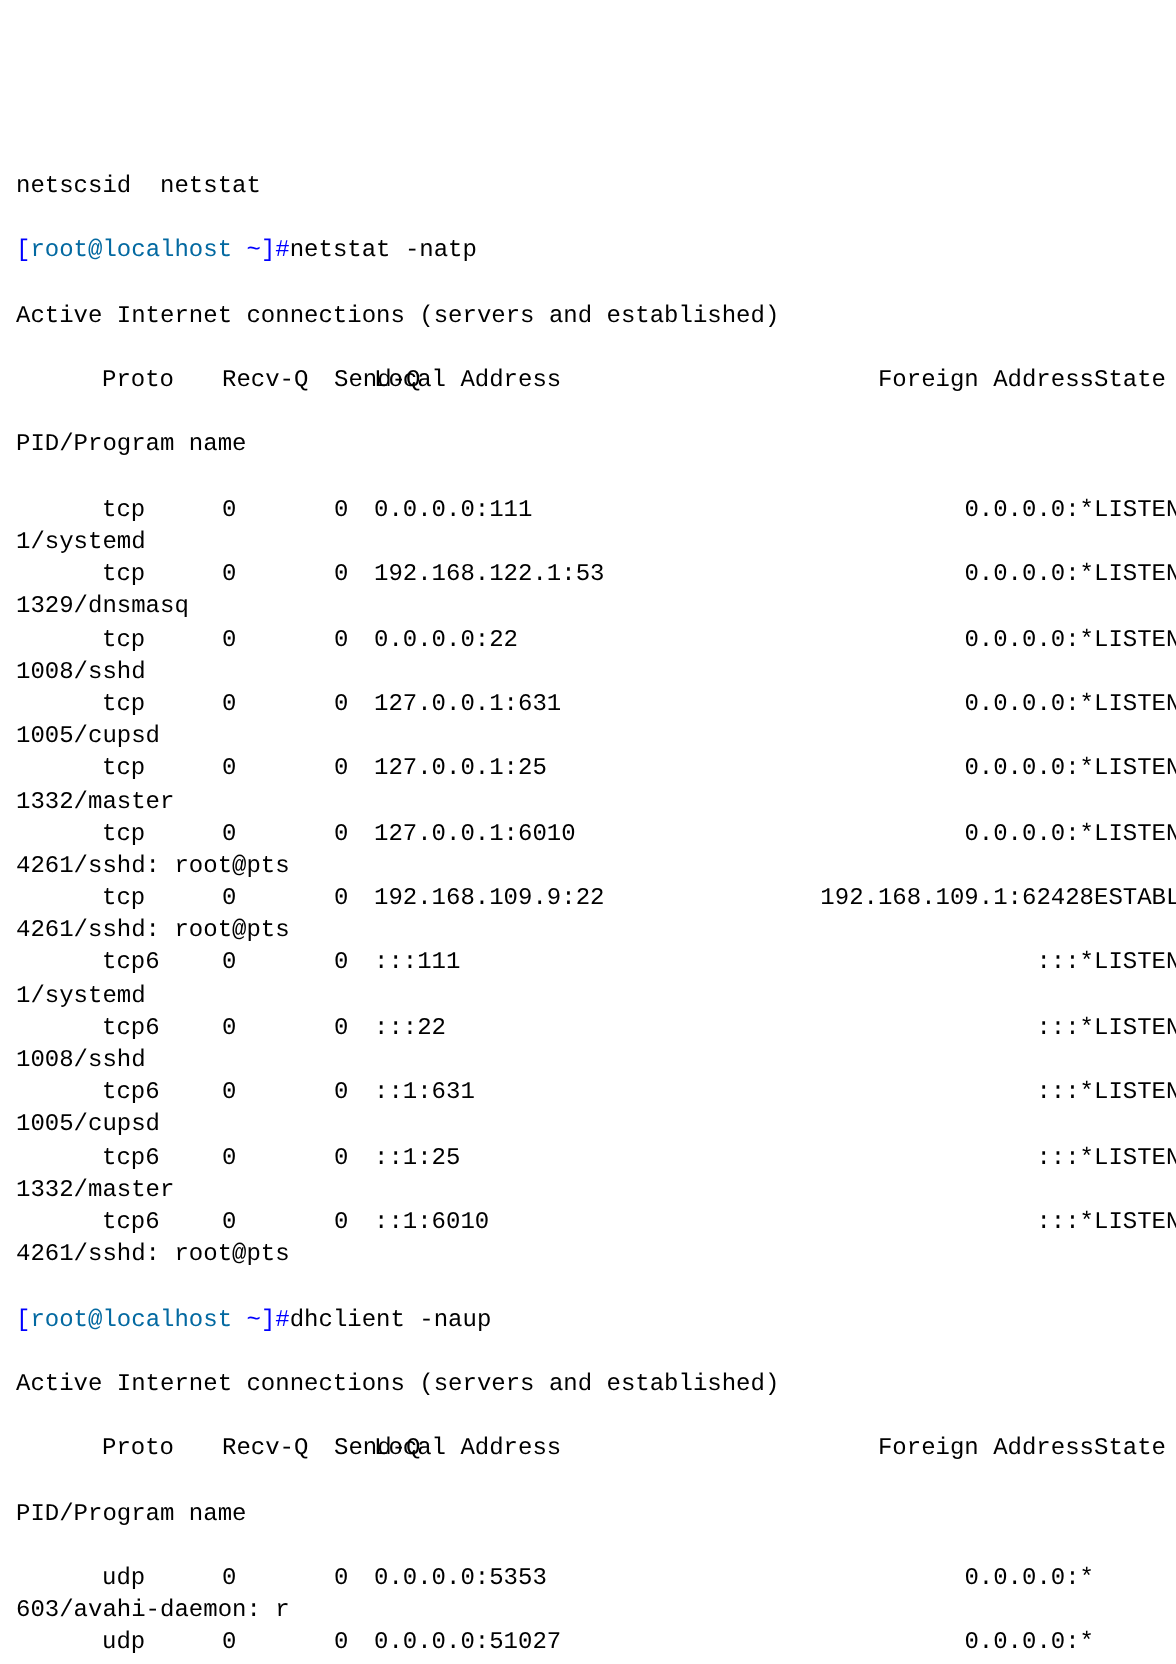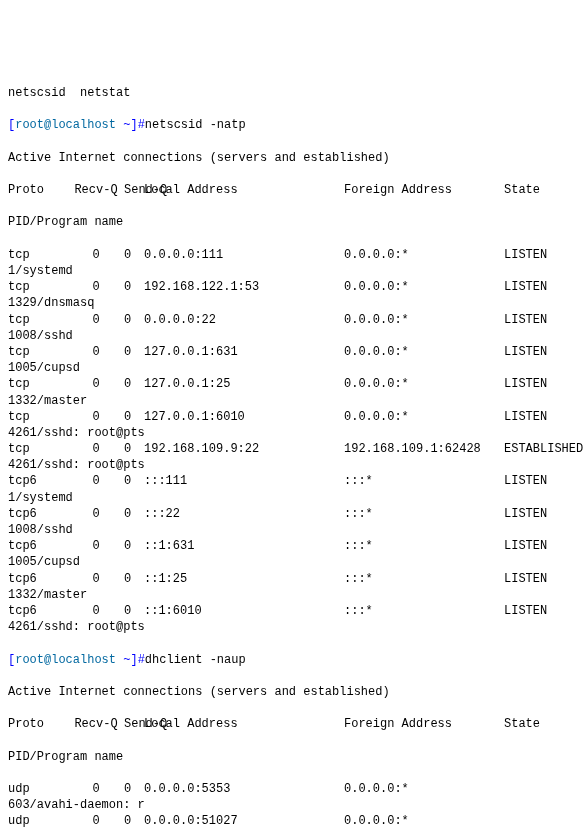--- a/index.html
+++ b/index.html
@@ -9,35 +9,35 @@
       margin: 0;
       padding: 4px 8px;
       background: #fff;
       color: #000;
       white-space: pre;
       width: 588px;
     }
     .blue { color: #0000ff; }
     .red { color: #0369a1; }
     .row { display: block; }
-    .col-proto { display: inline-block; width: 60px; }
-    .col-recvq { display: inline-block; width: 56px; text-align: center; }
+    .col-proto { display: inline-block; width: 60px; margin-left: 43px; }
+    .col-recvq { display: inline-block; width: 56px; text-align: left; }
     .col-sendq { display: inline-block; width: 20px; text-align: left; }
     .col-local { display: inline-block; width: 200px; }
-    .col-foreign { display: inline-block; width: 160px; }
+    .col-foreign { display: inline-block; width: 160px; text-align: right; }
     .col-state { display: inline-block; font-family: Liberation Mono, monospace; }
   </style>
 </head>
 <body>
 
 
 
 <div>
 <span class="row">netscsid  netstat</span>
-<span class="row"><span class="blue">[</span><span class="red">root@localhost</span><span class="blue"> ~</span><span class="blue">]#</span><span>netscsid -natp</span></span>
+<span class="row"><span class="blue">[</span><span class="red">root@localhost</span><span class="blue"> ~</span><span class="blue">]#</span><span>netstat -natp</span></span>
 <span class="row">Active Internet connections (servers and established)</span>
 <span class="row"><span class="col-proto">Proto</span><span class="col-recvq">Recv-Q</span><span class="col-sendq">Send-Q</span><span class="col-local">Local Address</span><span class="col-foreign">Foreign Address</span><span class="col-state">State</span></span>
 <span class="row">PID/Program name</span>
 <div id="tcp-rows"><span class="row"><span class="col-proto">tcp</span><span class="col-recvq">0</span><span class="col-sendq">0 </span><span class="col-local">0.0.0.0:111</span><span class="col-foreign">0.0.0.0:*</span><span class="col-state">LISTEN</span></span><span class="row">1/systemd</span><span class="row"><span class="col-proto">tcp</span><span class="col-recvq">0</span><span class="col-sendq">0 </span><span class="col-local">192.168.122.1:53</span><span class="col-foreign">0.0.0.0:*</span><span class="col-state">LISTEN</span></span><span class="row">1329/dnsmasq</span><span class="row"><span class="col-proto">tcp</span><span class="col-recvq">0</span><span class="col-sendq">0 </span><span class="col-local">0.0.0.0:22</span><span class="col-foreign">0.0.0.0:*</span><span class="col-state">LISTEN</span></span><span class="row">1008/sshd</span><span class="row"><span class="col-proto">tcp</span><span class="col-recvq">0</span><span class="col-sendq">0 </span><span class="col-local">127.0.0.1:631</span><span class="col-foreign">0.0.0.0:*</span><span class="col-state">LISTEN</span></span><span class="row">1005/cupsd</span><span class="row"><span class="col-proto">tcp</span><span class="col-recvq">0</span><span class="col-sendq">0 </span><span class="col-local">127.0.0.1:25</span><span class="col-foreign">0.0.0.0:*</span><span class="col-state">LISTEN</span></span><span class="row">1332/master</span><span class="row"><span class="col-proto">tcp</span><span class="col-recvq">0</span><span class="col-sendq">0 </span><span class="col-local">127.0.0.1:6010</span><span class="col-foreign">0.0.0.0:*</span><span class="col-state">LISTEN</span></span><span class="row">4261/sshd: root@pts</span><span class="row"><span class="col-proto">tcp</span><span class="col-recvq">0</span><span class="col-sendq">0 </span><span class="col-local">192.168.109.9:22</span><span class="col-foreign">192.168.109.1:62428</span><span class="col-state">ESTABLISHED</span></span><span class="row">4261/sshd: root@pts</span><span class="row"><span class="col-proto">tcp6</span><span class="col-recvq">0</span><span class="col-sendq">0 </span><span class="col-local">:::111</span><span class="col-foreign">:::*</span><span class="col-state">LISTEN</span></span><span class="row">1/systemd</span><span class="row"><span class="col-proto">tcp6</span><span class="col-recvq">0</span><span class="col-sendq">0 </span><span class="col-local">:::22</span><span class="col-foreign">:::*</span><span class="col-state">LISTEN</span></span><span class="row">1008/sshd</span><span class="row"><span class="col-proto">tcp6</span><span class="col-recvq">0</span><span class="col-sendq">0 </span><span class="col-local">::1:631</span><span class="col-foreign">:::*</span><span class="col-state">LISTEN</span></span><span class="row">1005/cupsd</span><span class="row"><span class="col-proto">tcp6</span><span class="col-recvq">0</span><span class="col-sendq">0 </span><span class="col-local">::1:25</span><span class="col-foreign">:::*</span><span class="col-state">LISTEN</span></span><span class="row">1332/master</span><span class="row"><span class="col-proto">tcp6</span><span class="col-recvq">0</span><span class="col-sendq">0 </span><span class="col-local">::1:6010</span><span class="col-foreign">:::*</span><span class="col-state">LISTEN</span></span><span class="row">4261/sshd: root@pts</span></div>
 <span class="row"><span class="blue">[</span><span class="red">root@localhost</span><span class="blue"> ~</span><span class="blue">]#</span><span>dhclient -naup</span></span>
 <span class="row">Active Internet connections (servers and established)</span>
 <span class="row"><span class="col-proto">Proto</span><span class="col-recvq">Recv-Q</span><span class="col-sendq">Send-Q</span><span class="col-local">Local Address</span><span class="col-foreign">Foreign Address</span><span class="col-state">State</span></span>
 <span class="row">PID/Program name</span>
 <div id="udp-rows"><span class="row"><span class="col-proto">udp</span><span class="col-recvq">0</span><span class="col-sendq">0 </span><span class="col-local">0.0.0.0:5353</span><span class="col-foreign">0.0.0.0:*</span><span class="col-state"></span></span><span class="row">603/avahi-daemon: r</span><span class="row"><span class="col-proto">udp</span><span class="col-recvq">0</span><span class="col-sendq">0 </span><span class="col-local">0.0.0.0:51027</span><span class="col-foreign">0.0.0.0:*</span><span class="col-state"></span></span><span class="row">807/dhclient</span></div>
 

